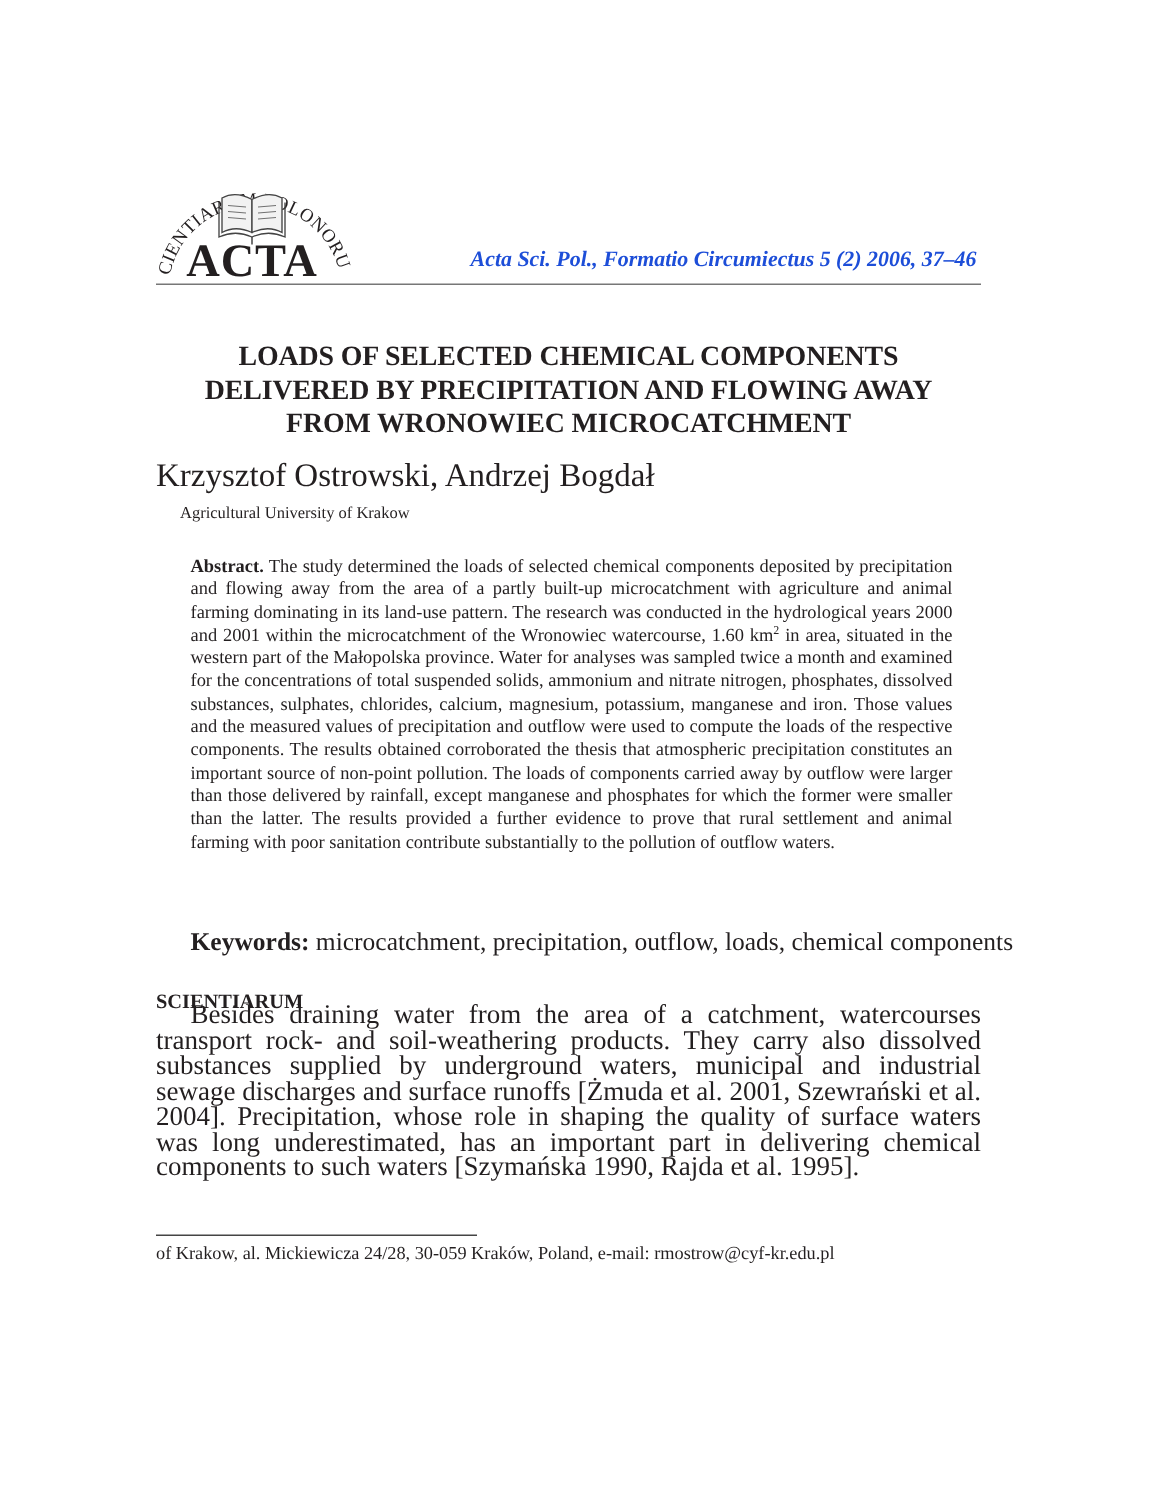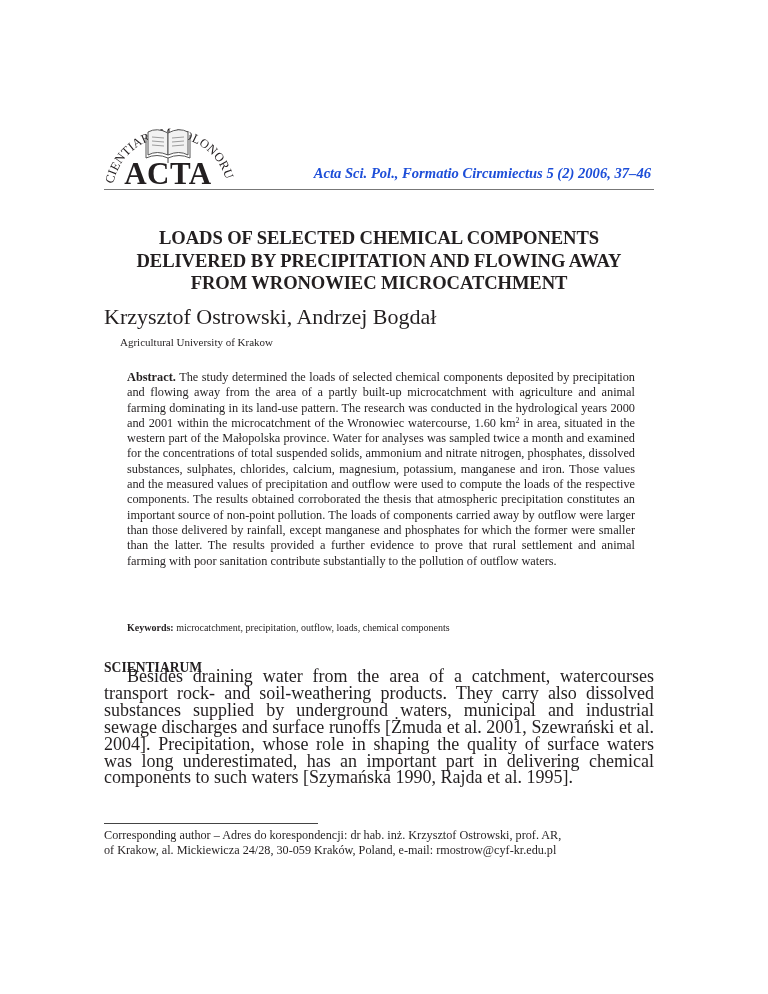--- a/index.html
+++ b/index.html
@@ -94,21 +94,21 @@
       line-height: 15.3px;
       text-align: justify;
     }
     .abstract p { margin: 0; }
     .abstract .label { font-weight: bold; }
     .keywords {
       position: absolute;
       left: 23px;
       top: 620px;
       width: 508px;
-      font-size: 10px;
+      font-size: 17px;
       line-height: 15px;
       white-space: nowrap;
     }
     .keywords .label { font-weight: bold; }
     
     .section-heading {
       position: absolute;
       left: 0;
       top: 660px;
       font-weight: bold;
@@ -194,17 +194,16 @@
 
   <div class="keywords">
     <span class="label">Keywords:</span><span> microcatchment, precipitation, outflow, loads, chemical components</span>
   </div>
 
   <div class="section-heading">SCIENTIARUM</div>
   <p class="intro">Besides draining water from the area of a catchment, watercourses transport rock- and soil-weathering products. They carry also dissolved substances supplied by underground waters, municipal and industrial sewage discharges and surface runoffs [Żmuda et al. 2001, Szewrański et al. 2004]. Precipitation, whose role in shaping the quality of surface waters was long underestimated, has an important part in delivering chemical components to such waters [Szymańska 1990, Rajda et al. 1995].</p>
 
   <div class="footnote-rule"></div>
   <div class="footnote">
-    <div>Corresponding author – Adres do korespondencji: dr hab. inż. Krzysztof Ostrowski, prof. AR,</div>
     <div>of Krakow, al. Mickiewicza 24/28, 30-059 Kraków, Poland, e-mail: rmostrow@cyf-kr.edu.pl</div>
   </div>
 
 </div>
 
 </body></html>

